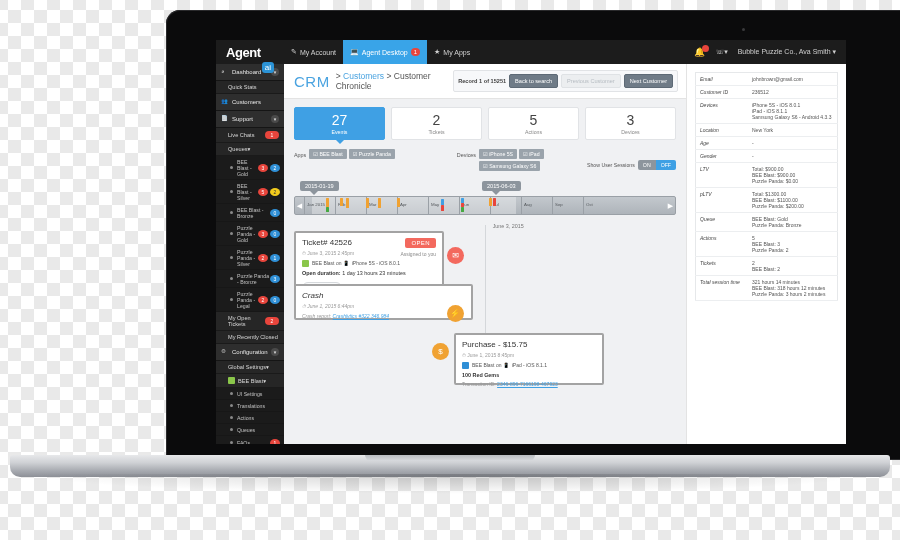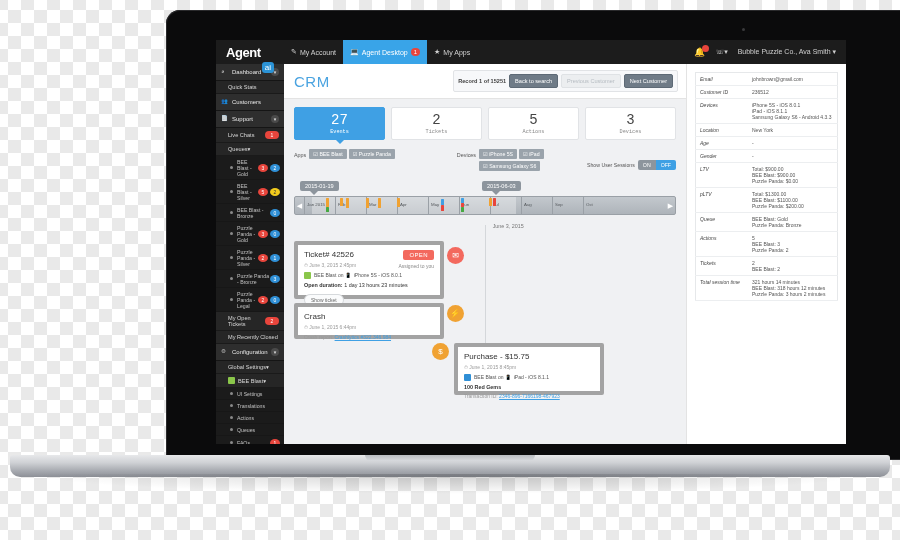--- a/index.html
+++ b/index.html
@@ -86,21 +86,21 @@
   .crumb a{color:#4aa3e0;text-decoration:none;}
   .recbox{margin-left:auto;display:flex;align-items:center;gap:3px;background:#f7f8fa;
     border:1px solid #e1e3e6;border-radius:2px;padding:3px 4px;}
   .recnum{font-size:5.6px;color:#444;font-weight:bold;white-space:nowrap;}
   .btn{font-size:5.6px;color:#fff;background:#6f7b87;border:1px solid #5e6a76;border-radius:2px;
     padding:3px 5px;white-space:nowrap;}
   .btn.disabled{background:#eceef0;color:#b6bcc2;border-color:#dfe2e5;}
 
   .content{padding:8px 10px;}
   .kpis{display:flex;gap:6px;}
-  .kpi{background:#fff;border:1px solid #e1e3e6;border-radius:2px;flex:1;text-align:center;padding:5px 2px 4px;font-family:Liberation Mono, monospace;}
+  .kpi{background:#fff;border:1px solid #e1e3e6;border-radius:2px;flex:1;text-align:center;padding:5px 2px 4px;}
   .kpi .n{font-size:14px;color:#444;line-height:1;}
   .kpi .l{font-size:5.2px;color:#888;margin-top:2px;}
   .kpi.sel{background:#3fa0e4;border-color:#3fa0e4;position:relative;}
   .kpi.sel .n,.kpi.sel .l{color:#fff;}
   .kpi.sel:after{content:"";position:absolute;left:50%;bottom:-5px;margin-left:-5px;
     border-left:5px solid transparent;border-right:5px solid transparent;border-top:5px solid #3fa0e4;}
   .kpi.ltv{flex:1.7;}
 
   .filters{display:flex;margin-top:9px;align-items:flex-start;}
   .fgrp{display:flex;align-items:flex-start;gap:3px;}
@@ -132,21 +132,21 @@
   .ev{position:absolute;width:2.5px;border-radius:.5px;}
   .ev.o{background:#f0a232;}
   .ev.g{background:#46a942;}
   .ev.b{background:#3fa0e4;}
   .ev.r{background:#e8453c;}
 
   
   .cards{position:relative;margin-top:4px;height:150px;}
   .vline{position:absolute;left:50%;top:0;bottom:0;width:1px;background:#d4d7da;}
   .datemark{position:absolute;left:52%;top:-2px;font-size:5.4px;color:#777;}
-  .card{position:absolute;background:#fff;border:4px solid #a3a3a3;border-radius:2px;padding:5px 6px;box-sizing:border-box;margin-top:10px;}
+  .card{position:absolute;background:#fff;border:2px solid #a3a3a3;border-radius:2px;padding:5px 6px;box-sizing:border-box;}
   .card h4{margin:0;font-size:8px;color:#333;font-weight:normal;}
   .card .meta{font-size:5px;color:#9a9a9a;margin-top:3px;}
   .card .meta2{font-size:5px;color:#555;margin-top:2.5px;display:flex;align-items:center;gap:2px;}
   .card .strong{font-size:5.4px;color:#333;margin-top:3px;font-weight:bold;}
   .card .strong span{font-weight:normal;}
   .lnk{color:#3fa0e4;}
   .tagopen{position:absolute;right:6px;top:5px;background:#f3695e;color:#fff;font-size:6px;
     padding:2px 6px;border-radius:2px;letter-spacing:.4px;}
   .assigned{position:absolute;right:6px;top:18px;font-size:5px;color:#8a8a8a;}
   .showbtn{display:inline-block;margin-top:4px;border:1px solid #d6d9dc;border-radius:7px;
@@ -346,20 +346,26 @@
               </div>
 
           </div>
 
         </div>
 
         <div class="main">
 
           <div class="crumb-bar">
             <span class="crm">CRM</span>
+            <span class="crumb">
+              <span>&gt;</span>
+              <a href="#">Customers</a>
+              <span>&gt;</span>
+              <span>Customer Chronicle</span>
+            </span>
             <div class="recbox">
               <span class="recnum">Record 1 of 15251</span>
               <span class="btn">Back to search</span>
               <span class="btn disabled">Previous Customer</span>
               <span class="btn">Next Customer</span>
             </div>
           </div>
 
           <div class="content">
 
@@ -459,21 +465,21 @@
                   <span class="appico" style="background:#8ac64a;margin:0 1px 0 0"></span>
                   <span>BEE Blast on</span>
                   <span>📱</span>
                   <span>iPhone 5S - iOS 8.0.1</span>
                 </div>
                 <div class="strong"><span style="font-weight:bold">Open duration:</span> <span>1 day 13 hours 23 minutes</span></div>
                 <span class="showbtn">Show ticket</span>
               </div>
               <div class="bub red" style="left:153px;top:22px;">✉</div>
 
-              <div class="card" style="left:0;top:68px;width:150px;height:36px;">
+              <div class="card" style="left:0;top:59px;width:179px;height:36px;font-style:italic;">
                 <h4>Crash</h4>
                 <div class="meta">⏱ <span>June 1, 2015 6:44pm</span></div>
                 <div class="meta"><span>Crash report:</span> <a class="lnk" href="#">Crashlytics #322.346.984</a></div>
               </div>
               <div class="bub orange" style="left:153px;top:80px;">⚡</div>
 
               <div class="card" style="left:160px;top:108px;width:150px;height:52px;">
                 <h4>Purchase - $15.75</h4>
                 <div class="meta">⏱ <span>June 1, 2015 8:45pm</span></div>
                 <div class="meta2">

